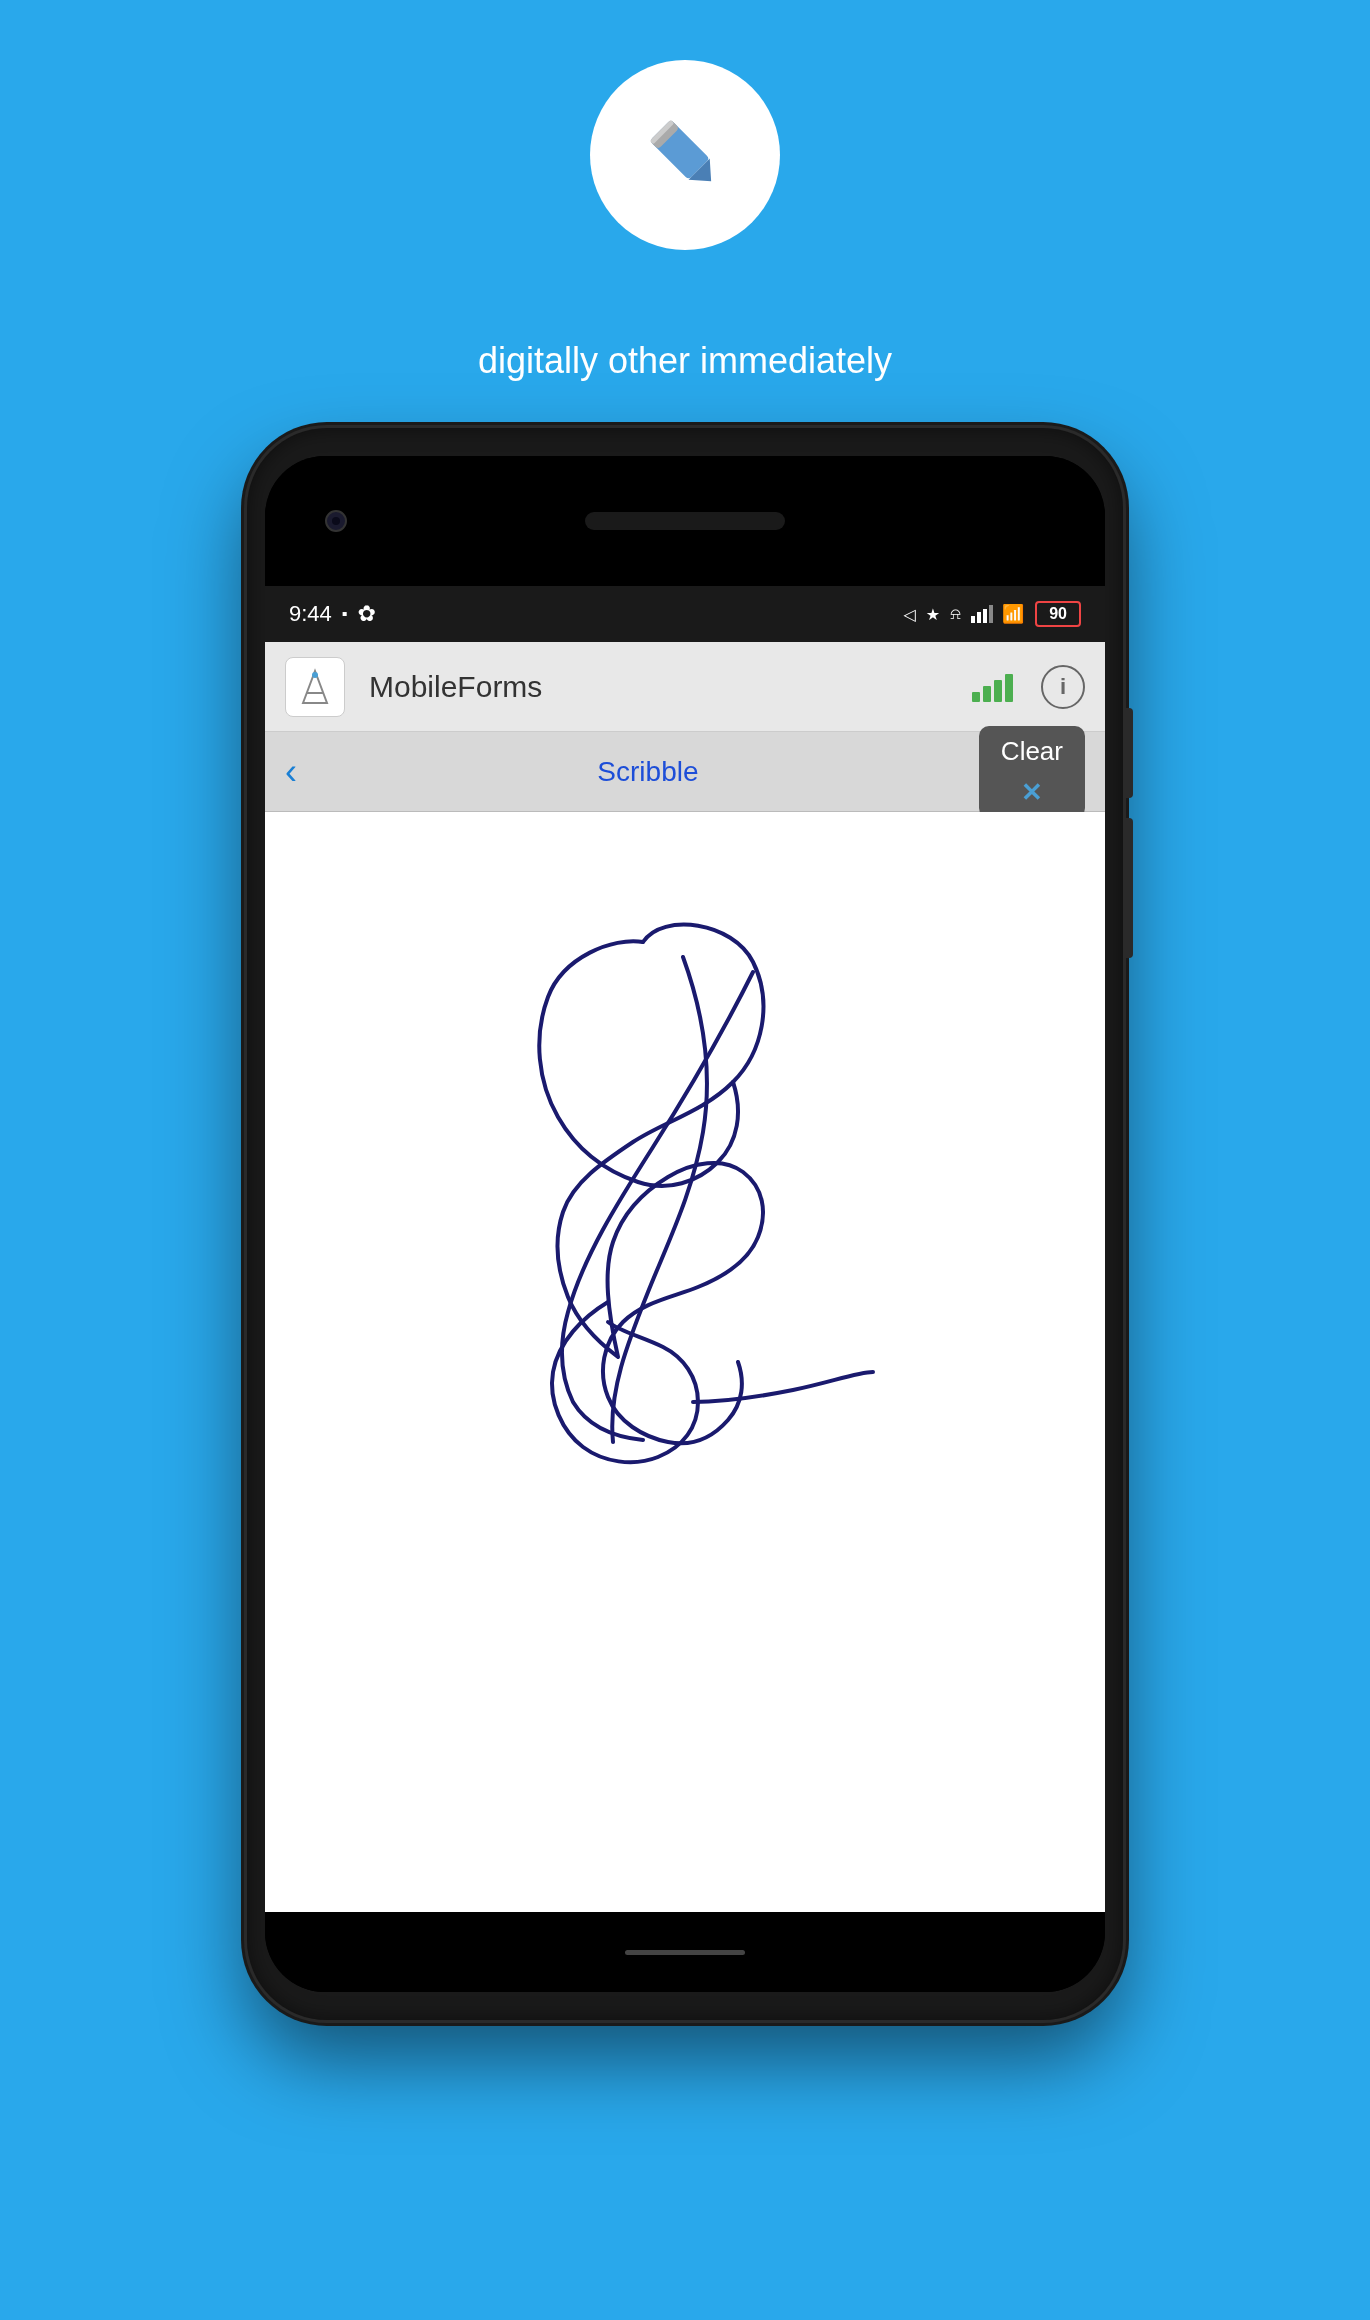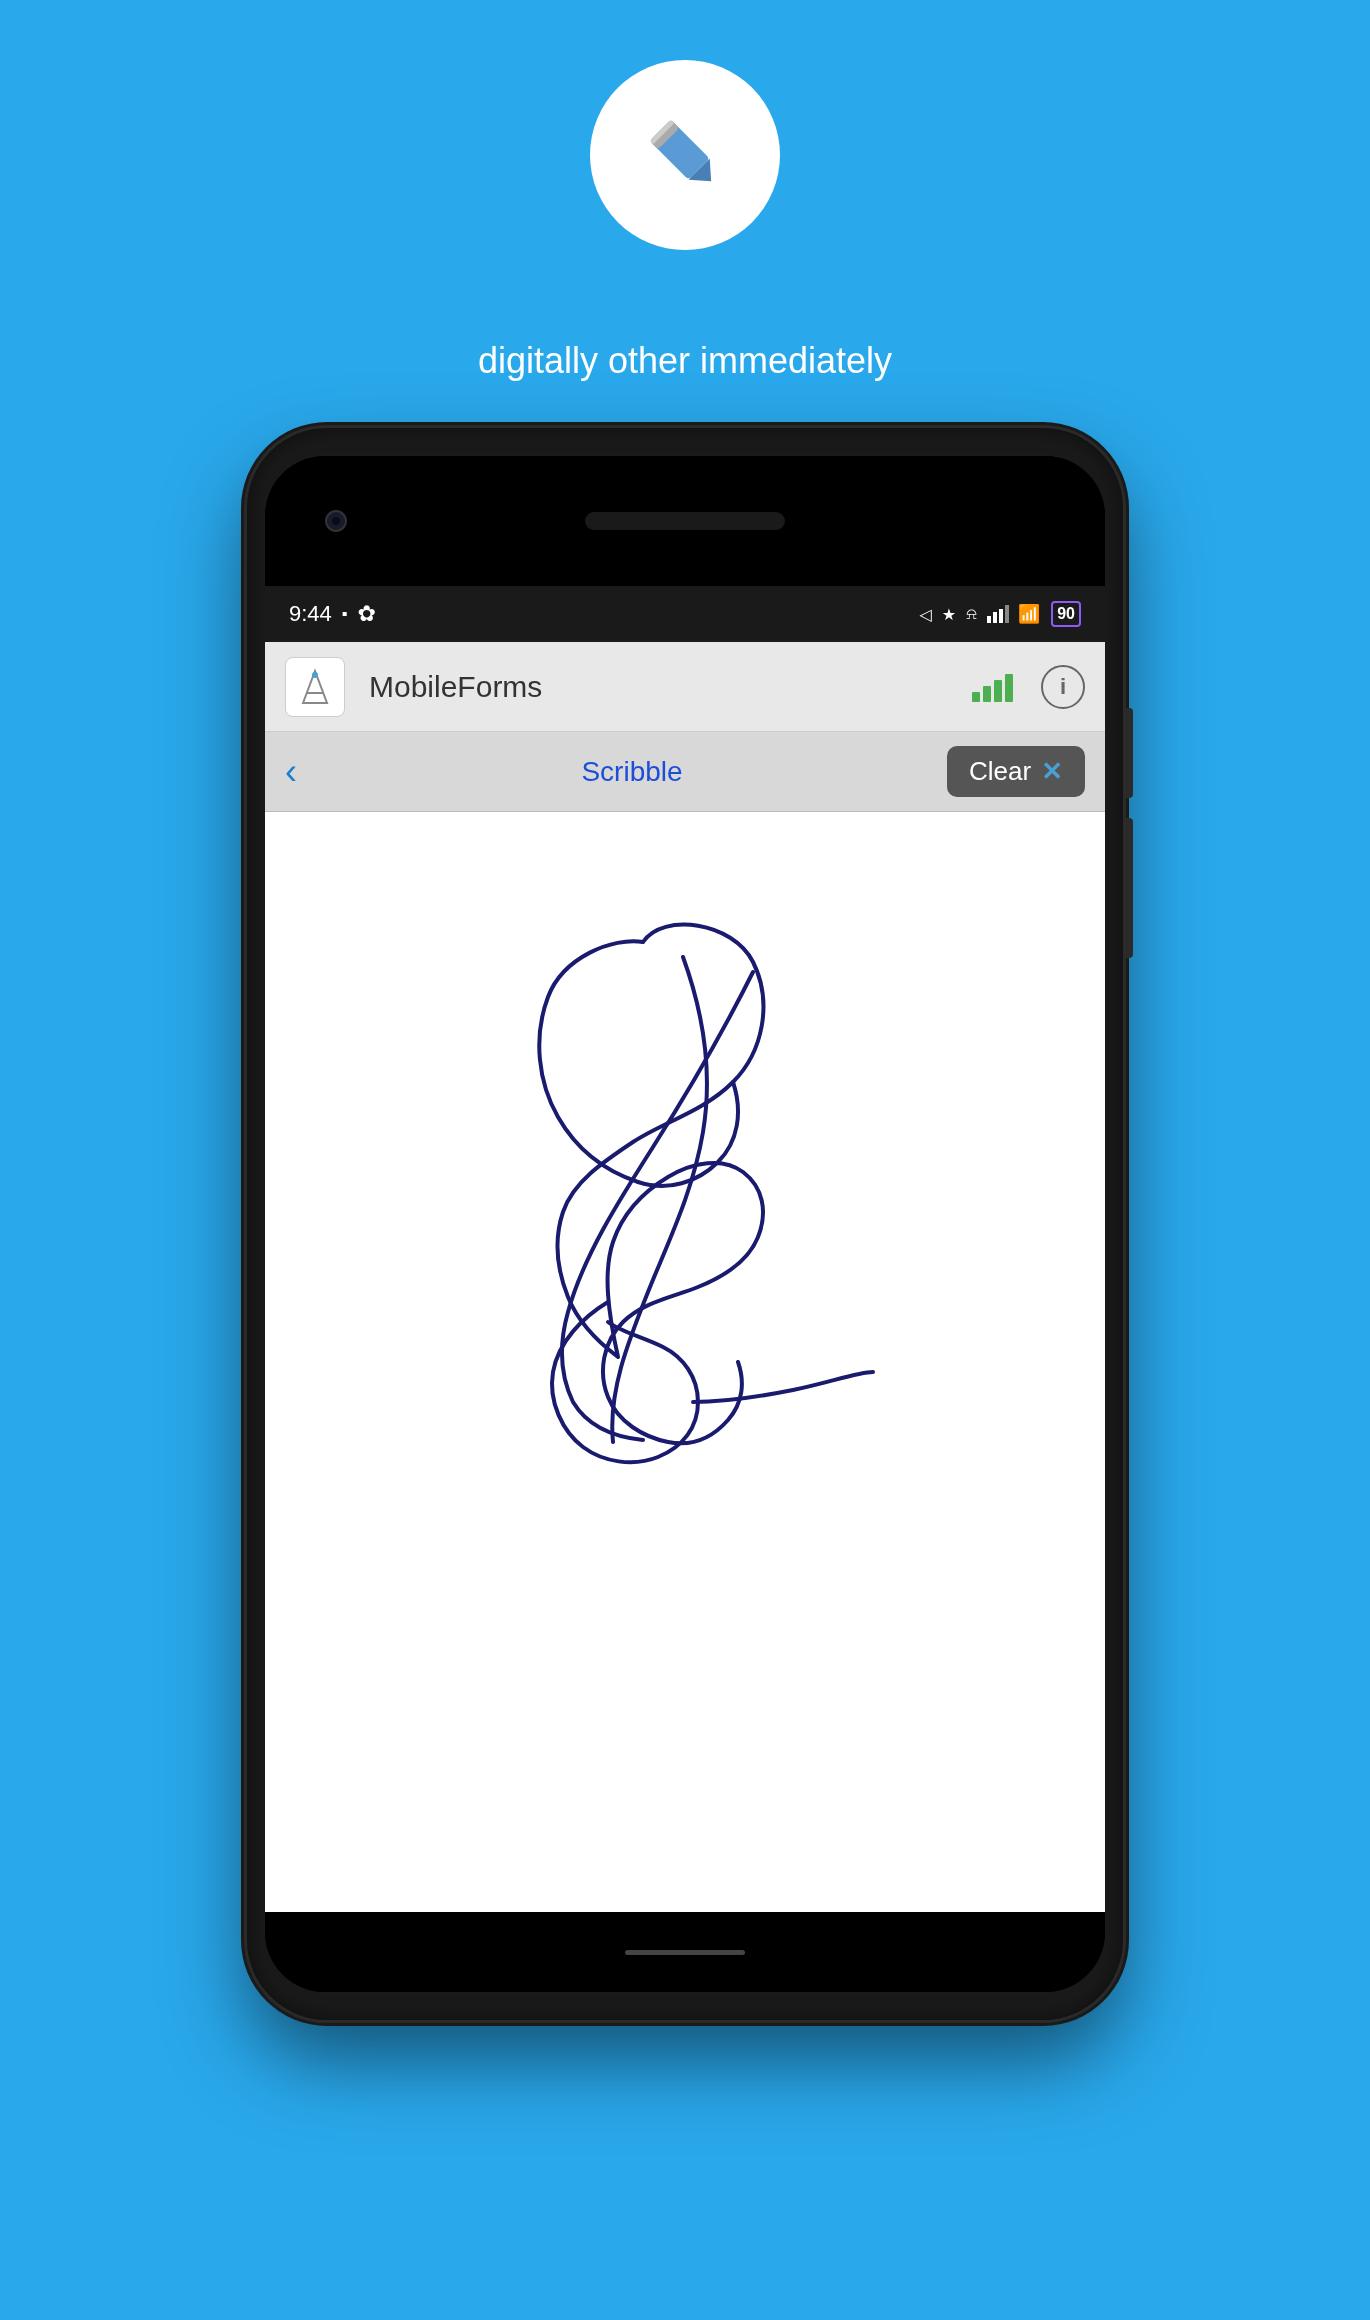--- a/index.html
+++ b/index.html
@@ -171,23 +171,23 @@
       font-weight: 500;
     }
 
     .status-right {
       display: flex;
       align-items: center;
       gap: 10px;
     }
 
     .battery-indicator {
-      border: 2px solid #8b5cf6;
+      border: 2px solid #ef4444;
       border-radius: 4px;
-      padding: 2px 4px;
+      padding: 2px 12px;
       font-size: 16px;
       font-weight: bold;
       position: relative;
     }
 
     .signal-bars {
       display: flex;
       align-items: flex-end;
       gap: 2px;
       height: 18px;
@@ -284,20 +284,21 @@
 
     .clear-btn {
       background: #555;
       color: white;
       border-radius: 10px;
       padding: 10px 22px;
       display: flex;
       align-items: center;
       gap: 10px;
       font-size: 26px;
+      flex-direction: column;
     }
 
     .clear-x {
       color: #4a9fd4;
       font-size: 26px;
       font-weight: bold;
     }
 
     
     .signature-area {

